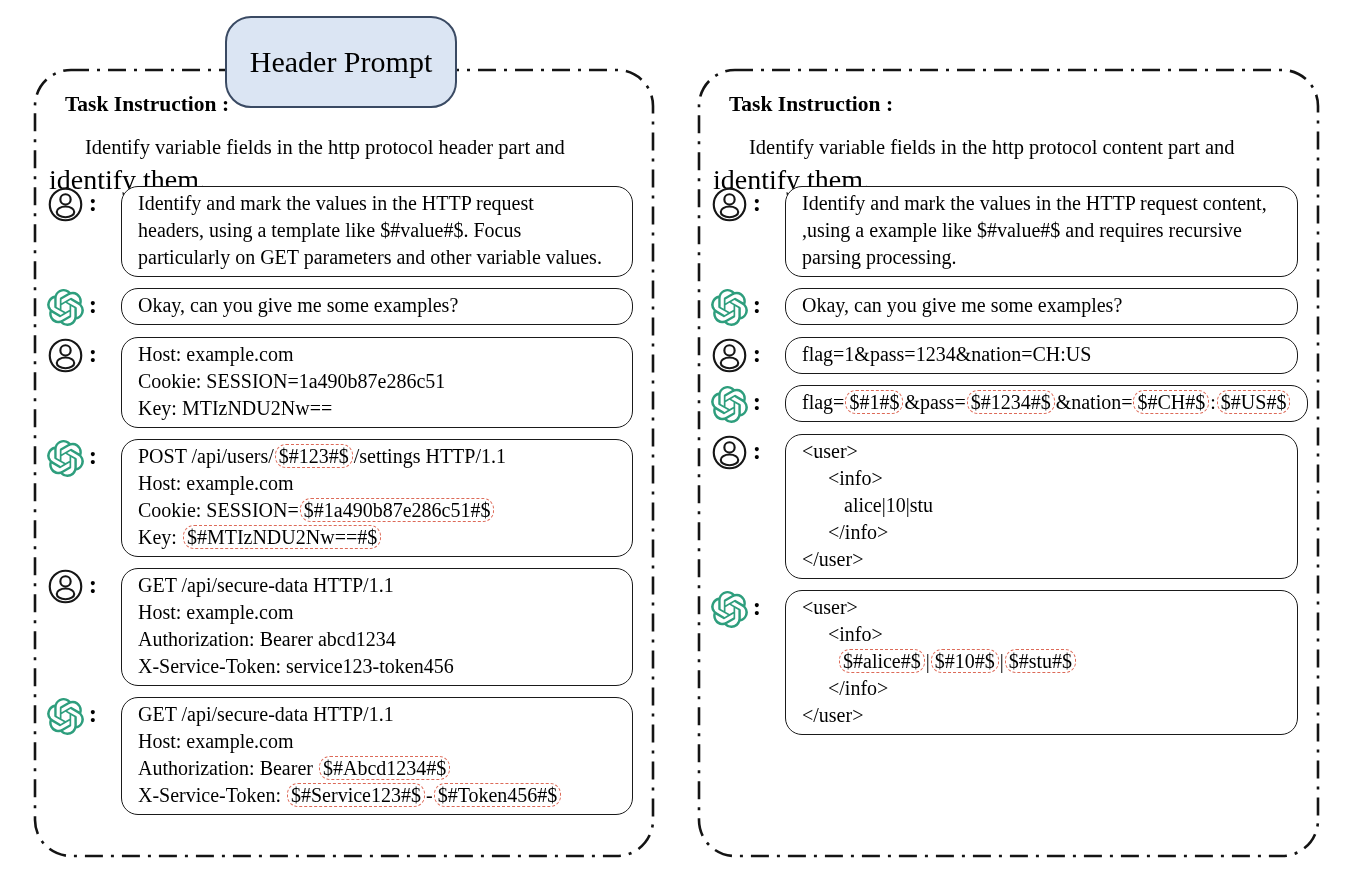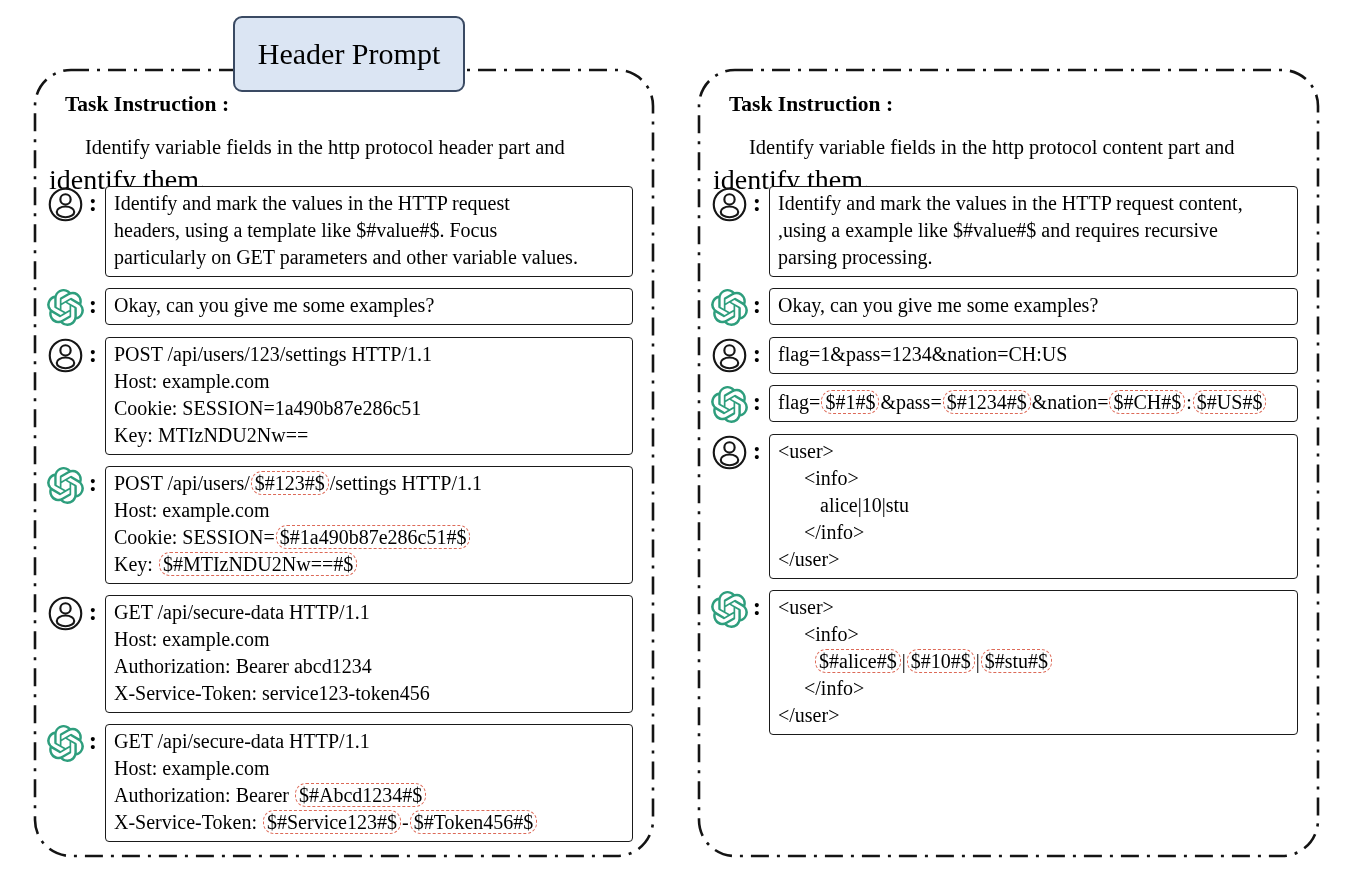--- a/index.html
+++ b/index.html
@@ -18,39 +18,39 @@
   }
   .panel{position:absolute;top:68px;height:790px;}
   #panel-0{left:33px;width:622px;}
   #panel-1{left:697px;width:623px;}
   .panel-border{position:absolute;left:0;top:0;width:100%;height:100%;overflow:visible;}
   .panel-border rect{
     fill:none;stroke:var(--panel-border);stroke-width:2.6;
     stroke-dasharray:18 8 3 8;
   }
   .title-box{
-    position:absolute;top:-52px;left:200px;width:232px;height:76px;
+    position:absolute;top:-52px;left:192px;width:232px;height:92px;
     background:var(--title-fill);border:2.4px solid var(--title-border);
-    border-radius:9px;display:flex;align-items:center;justify-content:center;
+    border-radius:26px;display:flex;align-items:center;justify-content:center;
     font-size:30px;z-index:3;
   }
   .task{position:absolute;top:24px;left:16px;right:28px;z-index:2;}
   .task-heading{font-weight:bold;font-size:21.5px;padding-left:16px;}
   .task-line-1{font-size:20.5px;padding-left:36px;margin-top:19px;}
   .task-line-2{font-size:28px;padding-left:0;margin-top:5px;}
   .messages{
     position:absolute;top:118px;left:12px;right:22px;z-index:2;
     display:flex;flex-direction:column;gap:11px;
   }
   .msg-row{display:flex;align-items:flex-start;}
   .msg-icon{width:40px;flex:0 0 40px;display:flex;justify-content:center;padding-top:1px;}
   .msg-colon{flex:0 0 16px;font-size:25px;font-weight:700;line-height:33px;text-align:center;}
   .bubble{
-    flex:1;margin-left:4px;border:1.7px solid var(--bubble-border);
-    border-radius:4px;padding:3px 8px 5px;font-size:20px;line-height:27px;
+    flex:1;margin-left:20px;border:1.7px solid var(--bubble-border);
+    border-radius:17px;padding:3px 16px 5px;font-size:20px;line-height:27px;
     background:#fff;min-height:34px;
   }
   .bline{white-space:nowrap;}
   .mark{
     border:1.8px dashed var(--mark-red);
     border-radius:11px;padding:0 3px;margin:0 1px;
   }
 </style>
 </head>
 <body>
@@ -97,21 +97,20 @@
       <div class="msg-row">
         <div class="msg-icon">
           <svg width="35" height="35" viewBox="0 0 36 36" fill="none">
             <circle cx="18" cy="18" r="16.2" stroke="#161616" stroke-width="2.2"></circle>
             <circle cx="18" cy="12.8" r="5.3" stroke="#161616" stroke-width="2.2"></circle>
             <ellipse cx="18" cy="25.6" rx="9" ry="5.5" stroke="#161616" stroke-width="2.2"></ellipse>
           </svg>
         </div>
         <div class="msg-colon">:</div>
         <div class="bubble">
-          <div class="bline"><span class="seg">POST /api/users/123/settings HTTP/1.1</span></div>
           <div class="bline"><span class="seg">Host: example.com</span></div>
           <div class="bline"><span class="seg">Cookie: SESSION=1a490b87e286c51</span></div>
           <div class="bline"><span class="seg">Key: MTIzNDU2Nw==</span></div>
         </div>
       </div>
       <div class="msg-row">
         <div class="msg-icon">
           <svg width="37" height="37" viewBox="0 0 24 24">
             <path fill="#2e9e7d" d="M22.2819 9.8211a5.9847 5.9847 0 0 0-.5157-4.9108 6.0462 6.0462 0 0 0-6.5098-2.9A6.0651 6.0651 0 0 0 4.9807 4.1818a5.9847 5.9847 0 0 0-3.9977 2.9 6.0462 6.0462 0 0 0 .7427 7.0966 5.98 5.98 0 0 0 .511 4.9107 6.051 6.051 0 0 0 6.5146 2.9001A5.9847 5.9847 0 0 0 13.2599 24a6.0557 6.0557 0 0 0 5.7718-4.2058 5.9894 5.9894 0 0 0 3.9977-2.9001 6.0557 6.0557 0 0 0-.7475-7.073zm-9.022 12.6081a4.4755 4.4755 0 0 1-2.8764-1.0408l.1419-.0804 4.7783-2.7582a.7948.7948 0 0 0 .3927-.6813v-6.7369l2.02 1.1686a.071.071 0 0 1 .038.0615v5.5826a4.504 4.504 0 0 1-4.4945 4.4949zm-9.6607-4.1254a4.4708 4.4708 0 0 1-.5346-3.0137l.142.0852 4.783 2.7582a.7712.7712 0 0 0 .7806 0l5.8428-3.3685v2.3324a.0804.0804 0 0 1-.0332.0615L9.74 19.9502a4.4992 4.4992 0 0 1-6.1408-1.6464zM2.3408 7.8956a4.485 4.485 0 0 1 2.3655-1.9728V11.6a.7664.7664 0 0 0 .3879.6765l5.8144 3.3543-2.0201 1.1685a.0757.0757 0 0 1-.071 0l-4.8303-2.7865A4.504 4.504 0 0 1 2.3408 7.8956zm16.5963 3.8558L13.1038 8.364 15.1192 7.2a.0757.0757 0 0 1 .071 0l4.8303 2.7913a4.4944 4.4944 0 0 1-.6765 8.1042v-5.6772a.79.79 0 0 0-.407-.667zm2.0107-3.0231l-.142-.0852-4.7735-2.7818a.7759.7759 0 0 0-.7854 0L9.409 9.2297V6.8974a.0662.0662 0 0 1 .0284-.0615l4.8303-2.7866a4.4992 4.4992 0 0 1 6.6802 4.66zM8.3065 12.863l-2.02-1.1638a.0804.0804 0 0 1-.038-.0567V6.0742a4.4992 4.4992 0 0 1 7.3757-3.4537l-.142.0805L8.704 5.459a.7948.7948 0 0 0-.3927.6813zm1.0976-2.3654l2.602-1.4998 2.6069 1.4998v2.9994l-2.5974 1.4997-2.6067-1.4997z"></path>
           </svg>

